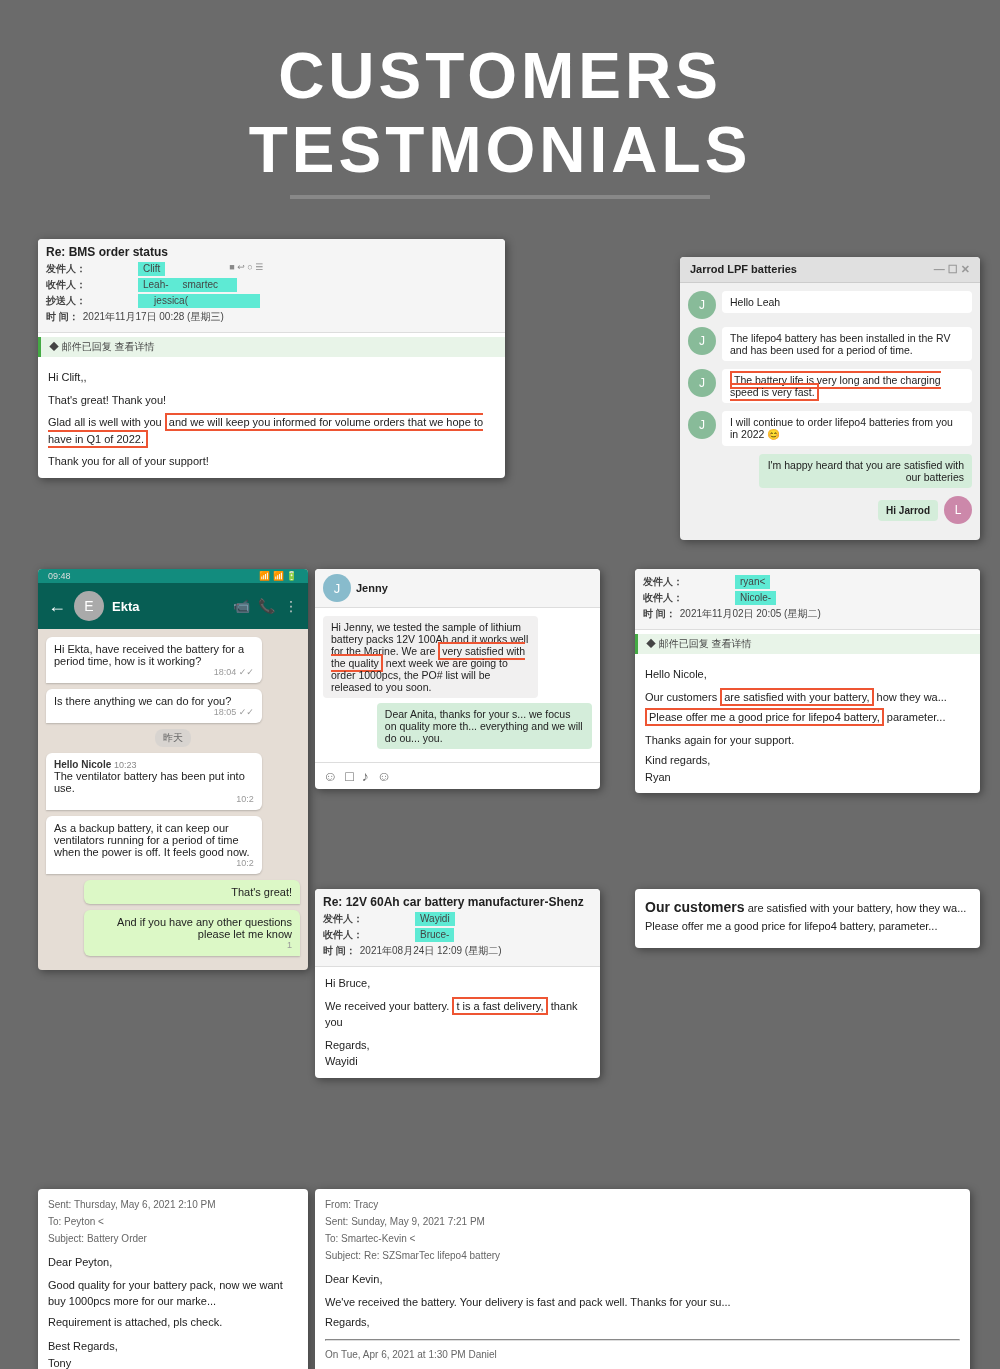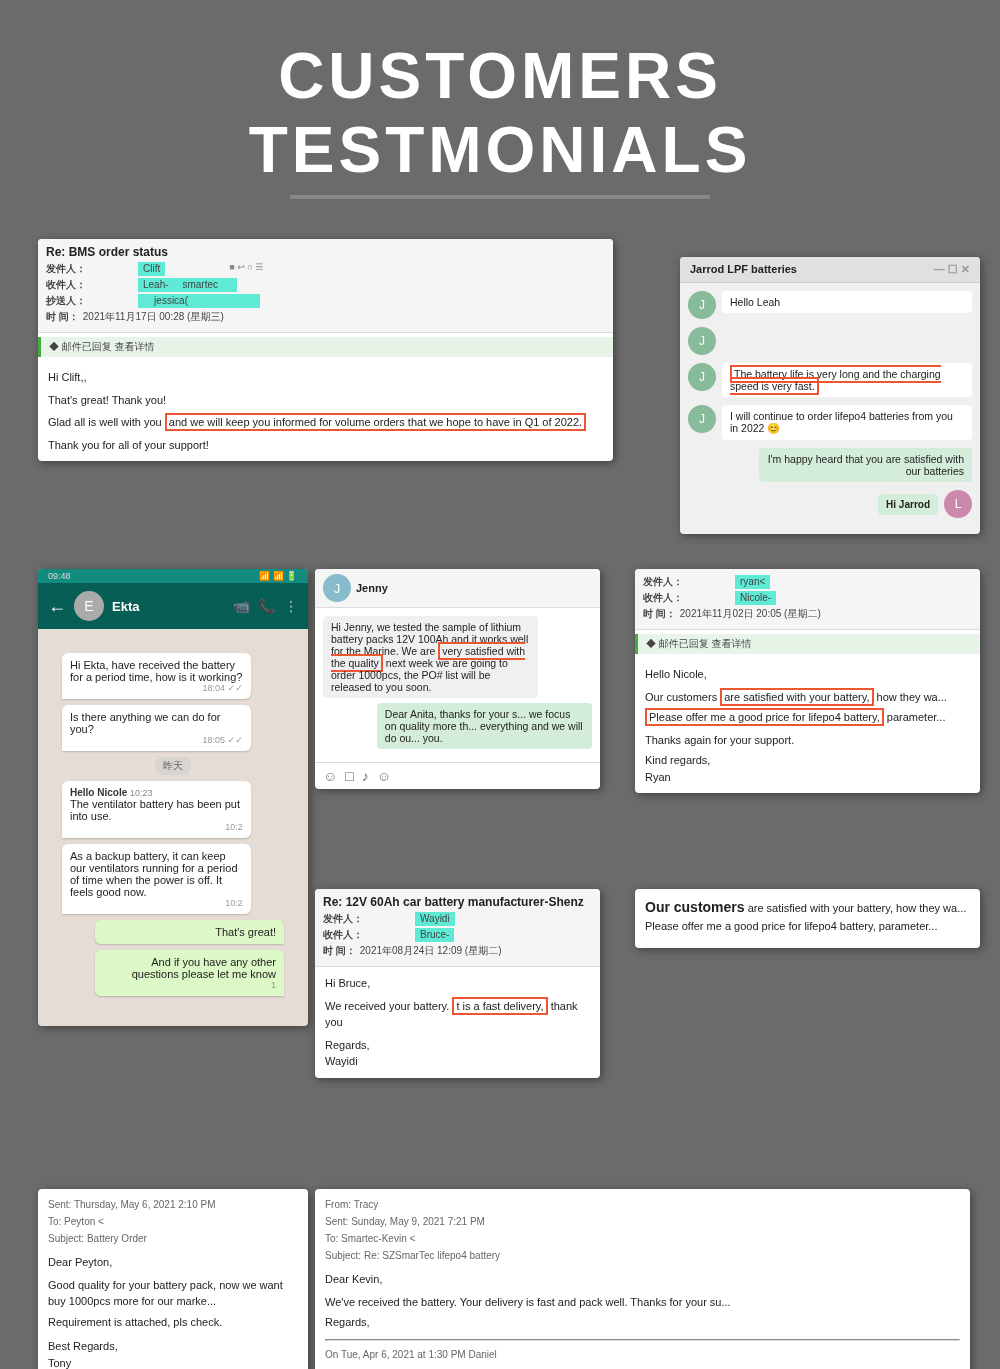--- a/index.html
+++ b/index.html
@@ -116,21 +116,21 @@
     .wa-back { font-size: 18px; cursor: pointer; }
     .wa-status-bar {
       background: #128c7e;
       color: #ddd;
       font-size: 9px;
       padding: 2px 10px;
       display: flex;
       gap: 8px;
     }
     .wa-body {
-      padding: 24px;
+      padding: 8px;
       font-size: 11px;
       min-height: 200px;
     }
     .wa-bubble {
       background: #fff;
       border-radius: 6px 6px 6px 0;
       padding: 6px 8px;
       margin-bottom: 6px;
       max-width: 85%;
       position: relative;
@@ -259,21 +259,21 @@
 <div class="header-section">
   <div class="header-title">
     <span>CUSTOMERS</span><br>
     <span>TESTMONIALS</span>
   </div>
   <div class="header-underline"></div>
 </div>
 
 <div class="collage-area">
 
-  <div class="card" style="left:18px; top:10px; width:575px;">
+  <div class="card" style="left:18px; top:10px; width:467px;">
     <div class="card-email-header">
       <div class="subject">Re: BMS order status</div>
       <div class="meta-row">
         <span class="meta-label">发件人：</span>
         <span class="meta-val">Clift</span>
         <span style="font-size:9px;color:#888;margin-left:60px;">■ ↩ ○ ☰</span>
       </div>
       <div class="meta-row">
         <span class="meta-label">收件人：</span>
         <span class="meta-val">Leah-&nbsp;&nbsp;&nbsp;&nbsp;&nbsp;smartec&nbsp;&nbsp;&nbsp;&nbsp;&nbsp;</span>
@@ -304,20 +304,21 @@
       <span>Jarrod          LPF batteries</span>
       <span style="color:#999;">— ☐ ✕</span>
     </div>
     <div class="lfp-body">
       <div class="lfp-msg-row">
         <div class="lfp-avatar">J</div>
         <div class="lfp-msg-content">Hello Leah</div>
       </div>
       <div class="lfp-msg-row">
         <div class="lfp-avatar">J</div>
+        <div class="lfp-msg-content">The lifepo4 battery has been installed in the RV and has been used for a period of time.</div>
       </div>
       <div class="lfp-msg-row">
         <div class="lfp-avatar">J</div>
         <div class="lfp-msg-content">
           <span style="border:2px solid #e53; padding:1px 2px;">The battery life is very long and the charging speed is very fast.</span>
         </div>
       </div>
       <div class="lfp-msg-row">
         <div class="lfp-avatar">J</div>
         <div class="lfp-msg-content">I will continue to order lifepo4 batteries from you in 2022 😊</div>

